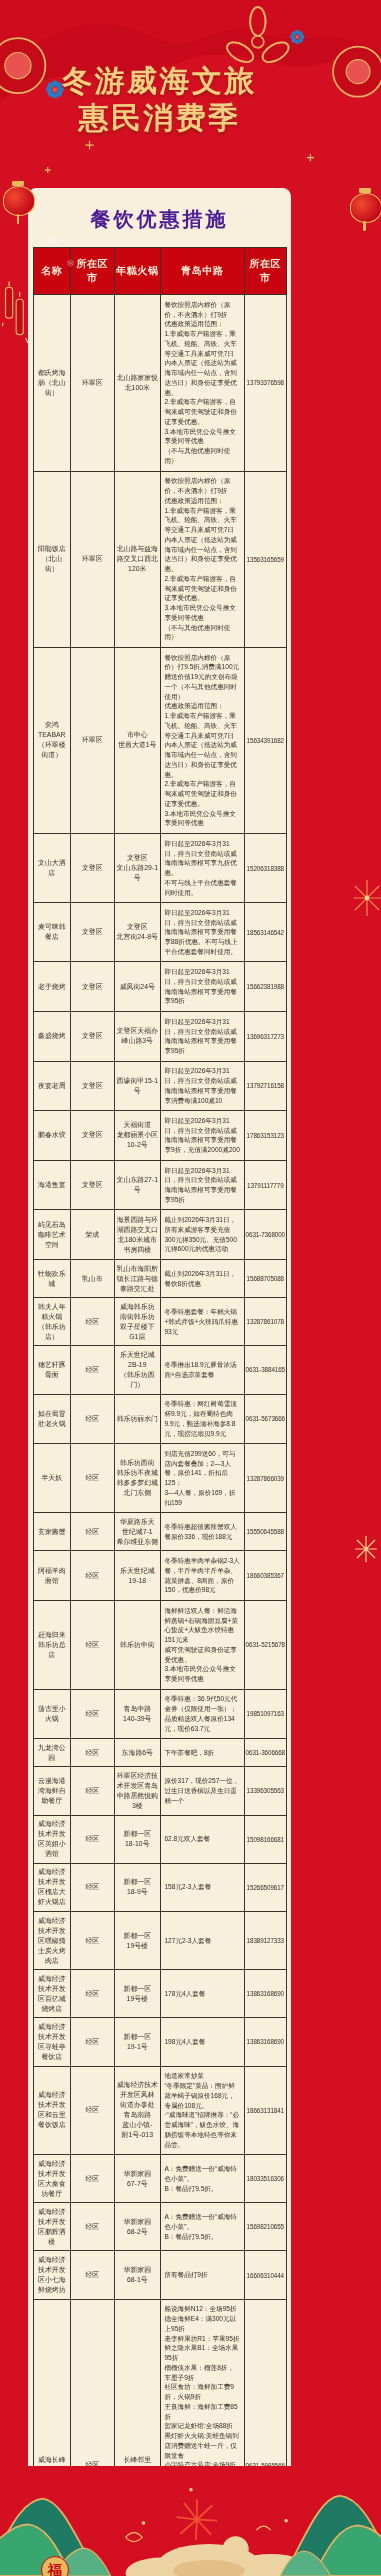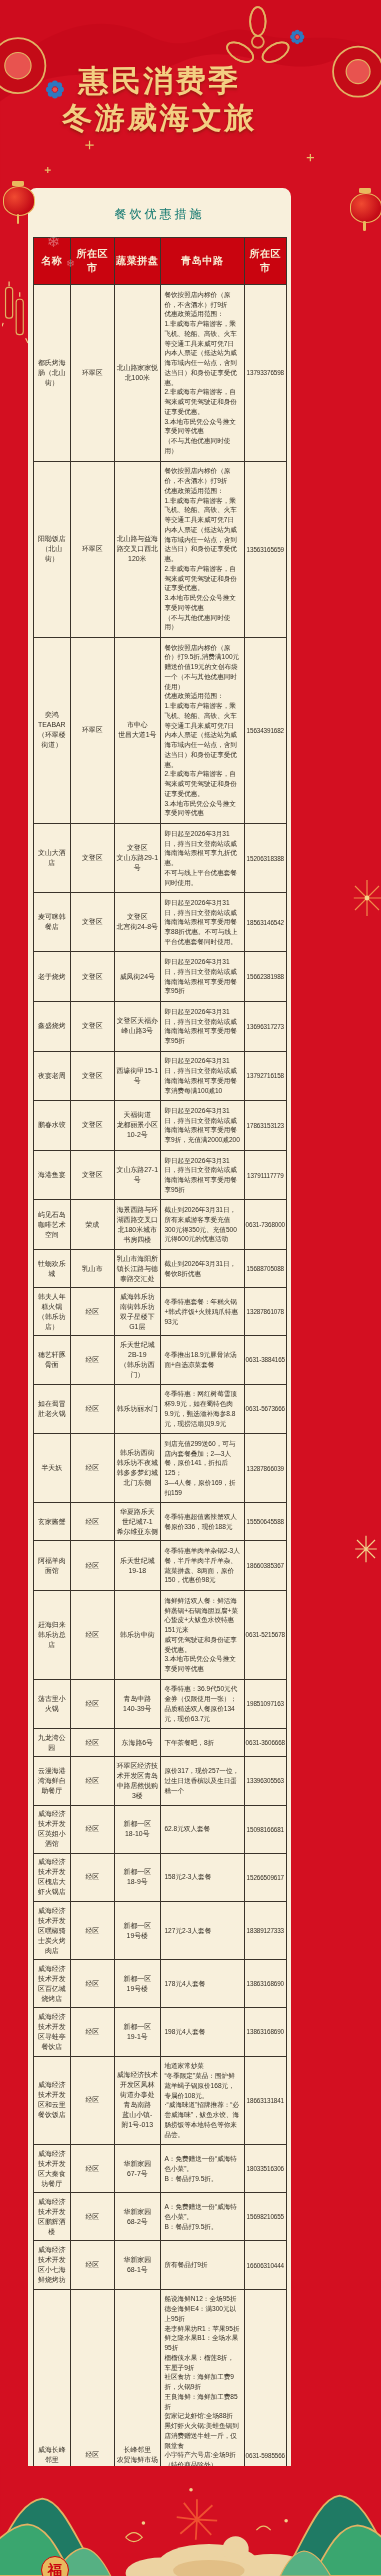--- a/index.html
+++ b/index.html
@@ -16,21 +16,21 @@
   .lantern{position:absolute;width:33px;height:44px;z-index:3;}
   .lantern .body{position:absolute;top:7.2px;left:1.8px;width:30px;height:27.5px;border-radius:50% / 46%;
         background:radial-gradient(circle at 35% 35%,#f04a31,#c40b17 70%);border:1.2px solid #e9b95e;}
   .lantern .cap{position:absolute;top:2.4px;left:10.7px;width:12px;height:4.8px;background:#e9b95e;border-radius:1.2px;}
   .lantern .tassel{position:absolute;top:35px;left:15.5px;width:2.4px;height:9.5px;background:#e9b95e;border-radius:1.2px;}
   .snow{position:absolute;color:#ffffff;opacity:.35;font-size:15.5px;z-index:2;}
   .burst{position:absolute;z-index:0;}
   
   .panel{flex:1;margin:0 91px 87px 28px;background:#f8f0dc;border-radius:8.4px;
         position:relative;z-index:1;padding:15.5px 4.8px 13px;}
-  .section-title{text-align:center;color:#0f766e;font-size:12px;font-weight:400;
+  .section-title{text-align:center;color:#4c1d95;font-size:20px;font-weight:700;
         letter-spacing:3px;margin:2.4px 0 14.3px;}
   table{border-collapse:collapse;margin:0 auto;width:253px;table-layout:fixed;}
   col.c-name{width:37px;} col.c-district{width:44px;} col.c-address{width:46px;}
   col.c-offer{width:84px;} col.c-phone{width:42px;}
   th,td{border:0.6px solid #3a332b;}
   thead th{background:#c9040f;color:#f7edd2;font-size:10px;font-weight:700;
         padding:9px 1.2px;letter-spacing:0.6px;}
   td{font-size:6.9px;color:#332d24;vertical-align:middle;}
   .col-name,.col-district,.col-address{text-align:center;padding:3.6px 1.8px;line-height:1.45;}
   .col-address{white-space:pre-line;}
@@ -98,22 +98,22 @@
         </g>
       </g>
 
       <g stroke="#e8c26a" stroke-width="2">
         <path d="M150,250 l0,-14 M143,243 l14,0"></path>
         <path d="M520,270 l0,-12 M514,264 l12,0"></path>
         <path d="M80,290 l0,-10 M75,285 l10,0"></path>
       </g>
     </svg>
     <div class="main-title">
+      <div>冬游威海文旅</div>
       <div>惠民消费季</div>
-      <div>冬游威海文旅</div>
     </div>
   </div>
 
   <div class="lantern" style="left:1.2px;top:179px;">
     <div class="cap"></div>
       <div class="body"></div>
       <div class="tassel"></div>
   </div>
   <div class="lantern" style="right:1.2px;top:186px;">
     <div class="cap"></div>
@@ -149,21 +149,21 @@
         <col class="c-name">
           <col class="c-district">
           <col class="c-address">
           <col class="c-offer">
           <col class="c-phone">
       </colgroup>
       <thead>
         <tr>
           <th>名称</th>
           <th>所在区市</th>
-          <th>蔬菜拼盘</th>
+          <th>年糕火锅</th>
           <th>青岛中路</th>
           <th>所在区市</th>
         </tr>
       </thead>
       <tbody id="rows">
           <tr>
             <td class="col-name">都氏烤海肠（北山街）</td>
             <td class="col-district">环翠区</td>
             <td class="col-address">北山路家家悦北100米</td>
             <td class="col-offer">餐饮按照店内标价（原价，不含酒水）打9折

